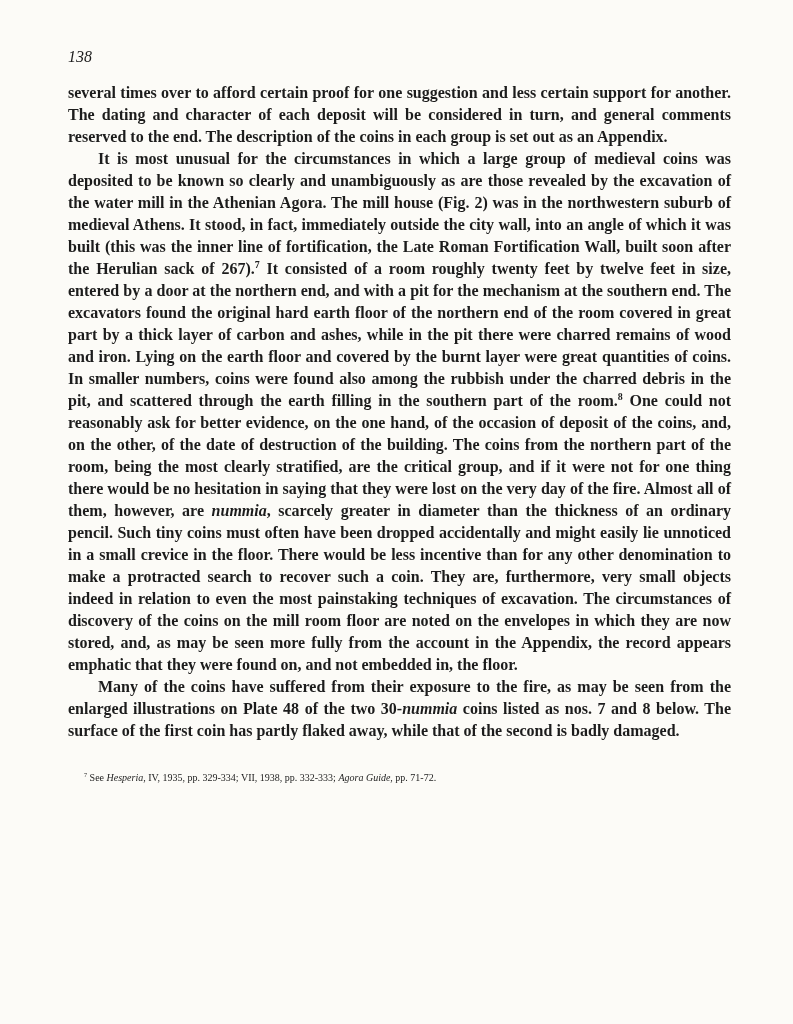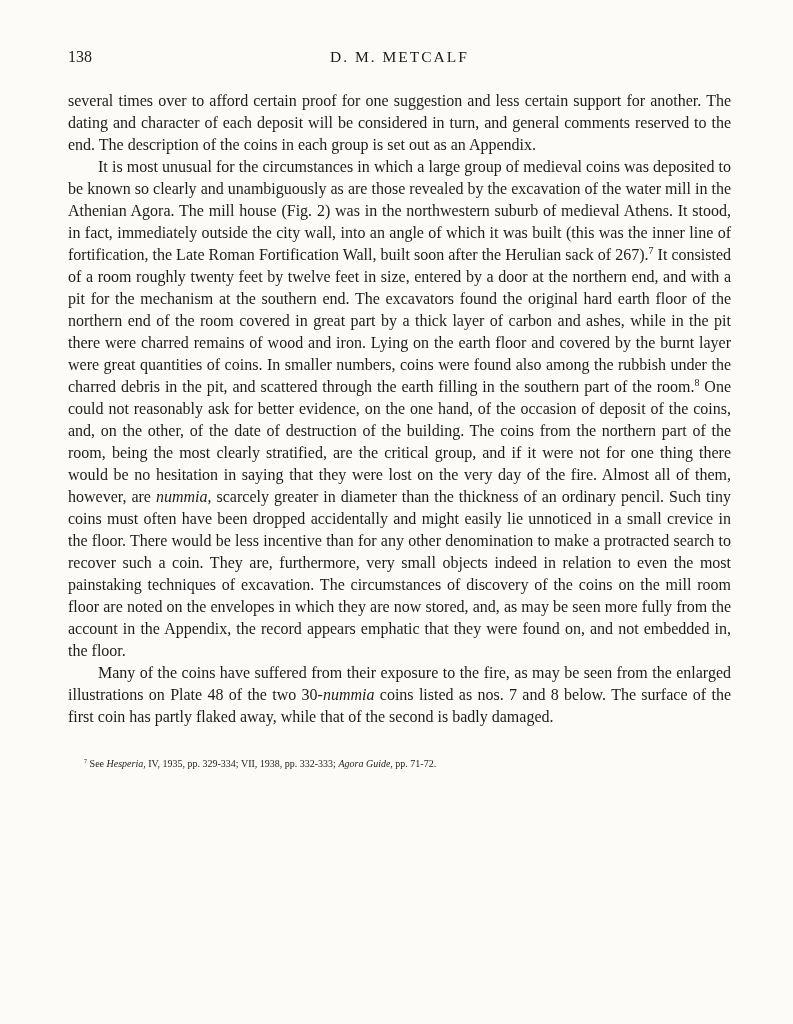--- a/index.html
+++ b/index.html
@@ -16,38 +16,40 @@
     margin: 0 auto;
     background: #fcfbf7;
     color: #1c1c1c;
     font-family: "Liberation Serif", "DejaVu Serif", serif;
     padding: 48px 62px 0 68px;
     overflow: hidden;
   }
   .page-header {
     position: relative;
     height: 22px;
-    margin-bottom: 20px;
+    margin-bottom: 12px;
     font-size: 16px;
+    font-style: italic;
   }
   .page-number {
     position: absolute;
     left: 0;
     top: 0;
   }
   .running-head {
     display: block;
     text-align: center;
     letter-spacing: 2px;
     font-size: 15.5px;
   }
   .body-text {
     font-size: 16px;
     line-height: 22px;
     text-align: justify;
+    font-weight: bold;
   }
   .para {
     margin: 0;
     text-indent: 30px;
   }
   .para.no-indent {
     text-indent: 0;
   }
   .italic {
     font-style: italic;
@@ -69,21 +71,20 @@
     text-indent: 16px;
   }
 </style>
 </head>
 <body>
 
 <div class="page">
 
   <header class="page-header">
     <span class="page-number">138</span>
-    <span class="running-head">D. M. METCALF</span>
   </header>
 
   <main class="body-text">
     <p class="para no-indent"><span>several times over to afford certain proof for one suggestion and less certain support for another.  The dating and character of each deposit will be considered in turn, and general comments reserved to the end.  The description of the coins in each group is set out as an Appendix.</span></p>
     <p class="para"><span>It is most unusual for the circumstances in which a large group of medieval coins was deposited to be known so clearly and unambiguously as are those revealed by the excavation of the water mill in the Athenian Agora.  The mill house (Fig. 2) was in the northwestern suburb of medieval Athens.  It stood, in fact, immediately outside the city wall, into an angle of which it was built (this was the inner line of fortification, the Late Roman Fortification Wall, built soon after the Herulian sack of 267).</span><sup>7</sup><span> It consisted of a room roughly twenty feet by twelve feet in size, entered by a door at the northern end, and with a pit for the mechanism at the southern end.  The excavators found the original hard earth floor of the northern end of the room covered in great part by a thick layer of carbon and ashes, while in the pit there were charred remains of wood and iron.  Lying on the earth floor and covered by the burnt layer were great quantities of coins.  In smaller numbers, coins were found also among the rubbish under the charred debris in the pit, and scattered through the earth filling in the southern part of the room.</span><sup>8</sup><span> One could not reasonably ask for better evidence, on the one hand, of the occasion of deposit of the coins, and, on the other, of the date of destruction of the building.  The coins from the northern part of the room, being the most clearly stratified, are the critical group, and if it were not for one thing there would be no hesitation in saying that they were lost on the very day of the fire.  Almost all of them, however, are </span><span class="italic">nummia</span><span>, scarcely greater in diameter than the thickness of an ordinary pencil.  Such tiny coins must often have been dropped accidentally and might easily lie unnoticed in a small crevice in the floor.  There would be less incentive than for any other denomination to make a protracted search to recover such a coin.  They are, furthermore, very small objects indeed in relation to even the most painstaking techniques of excavation.  The circumstances of discovery of the coins on the mill room floor are noted on the envelopes in which they are now stored, and, as may be seen more fully from the account in the Appendix, the record appears emphatic that they were found on, and not embedded in, the floor.</span></p>
     <p class="para"><span>Many of the coins have suffered from their exposure to the fire, as may be seen from the enlarged illustrations on Plate 48 of the two 30-</span><span class="italic">nummia</span><span> coins listed as nos. 7 and 8 below.  The surface of the first coin has partly flaked away, while that of the second is badly damaged.</span></p>
   </main>
 
   <footer class="footnotes">
     <p class="footnote"><sup>7</sup><span> See </span><span class="italic">Hesperia</span><span>, IV, 1935, pp. 329-334; VII, 1938, pp. 332-333; </span><span class="italic">Agora Guide</span><span>, pp. 71-72.</span></p>

